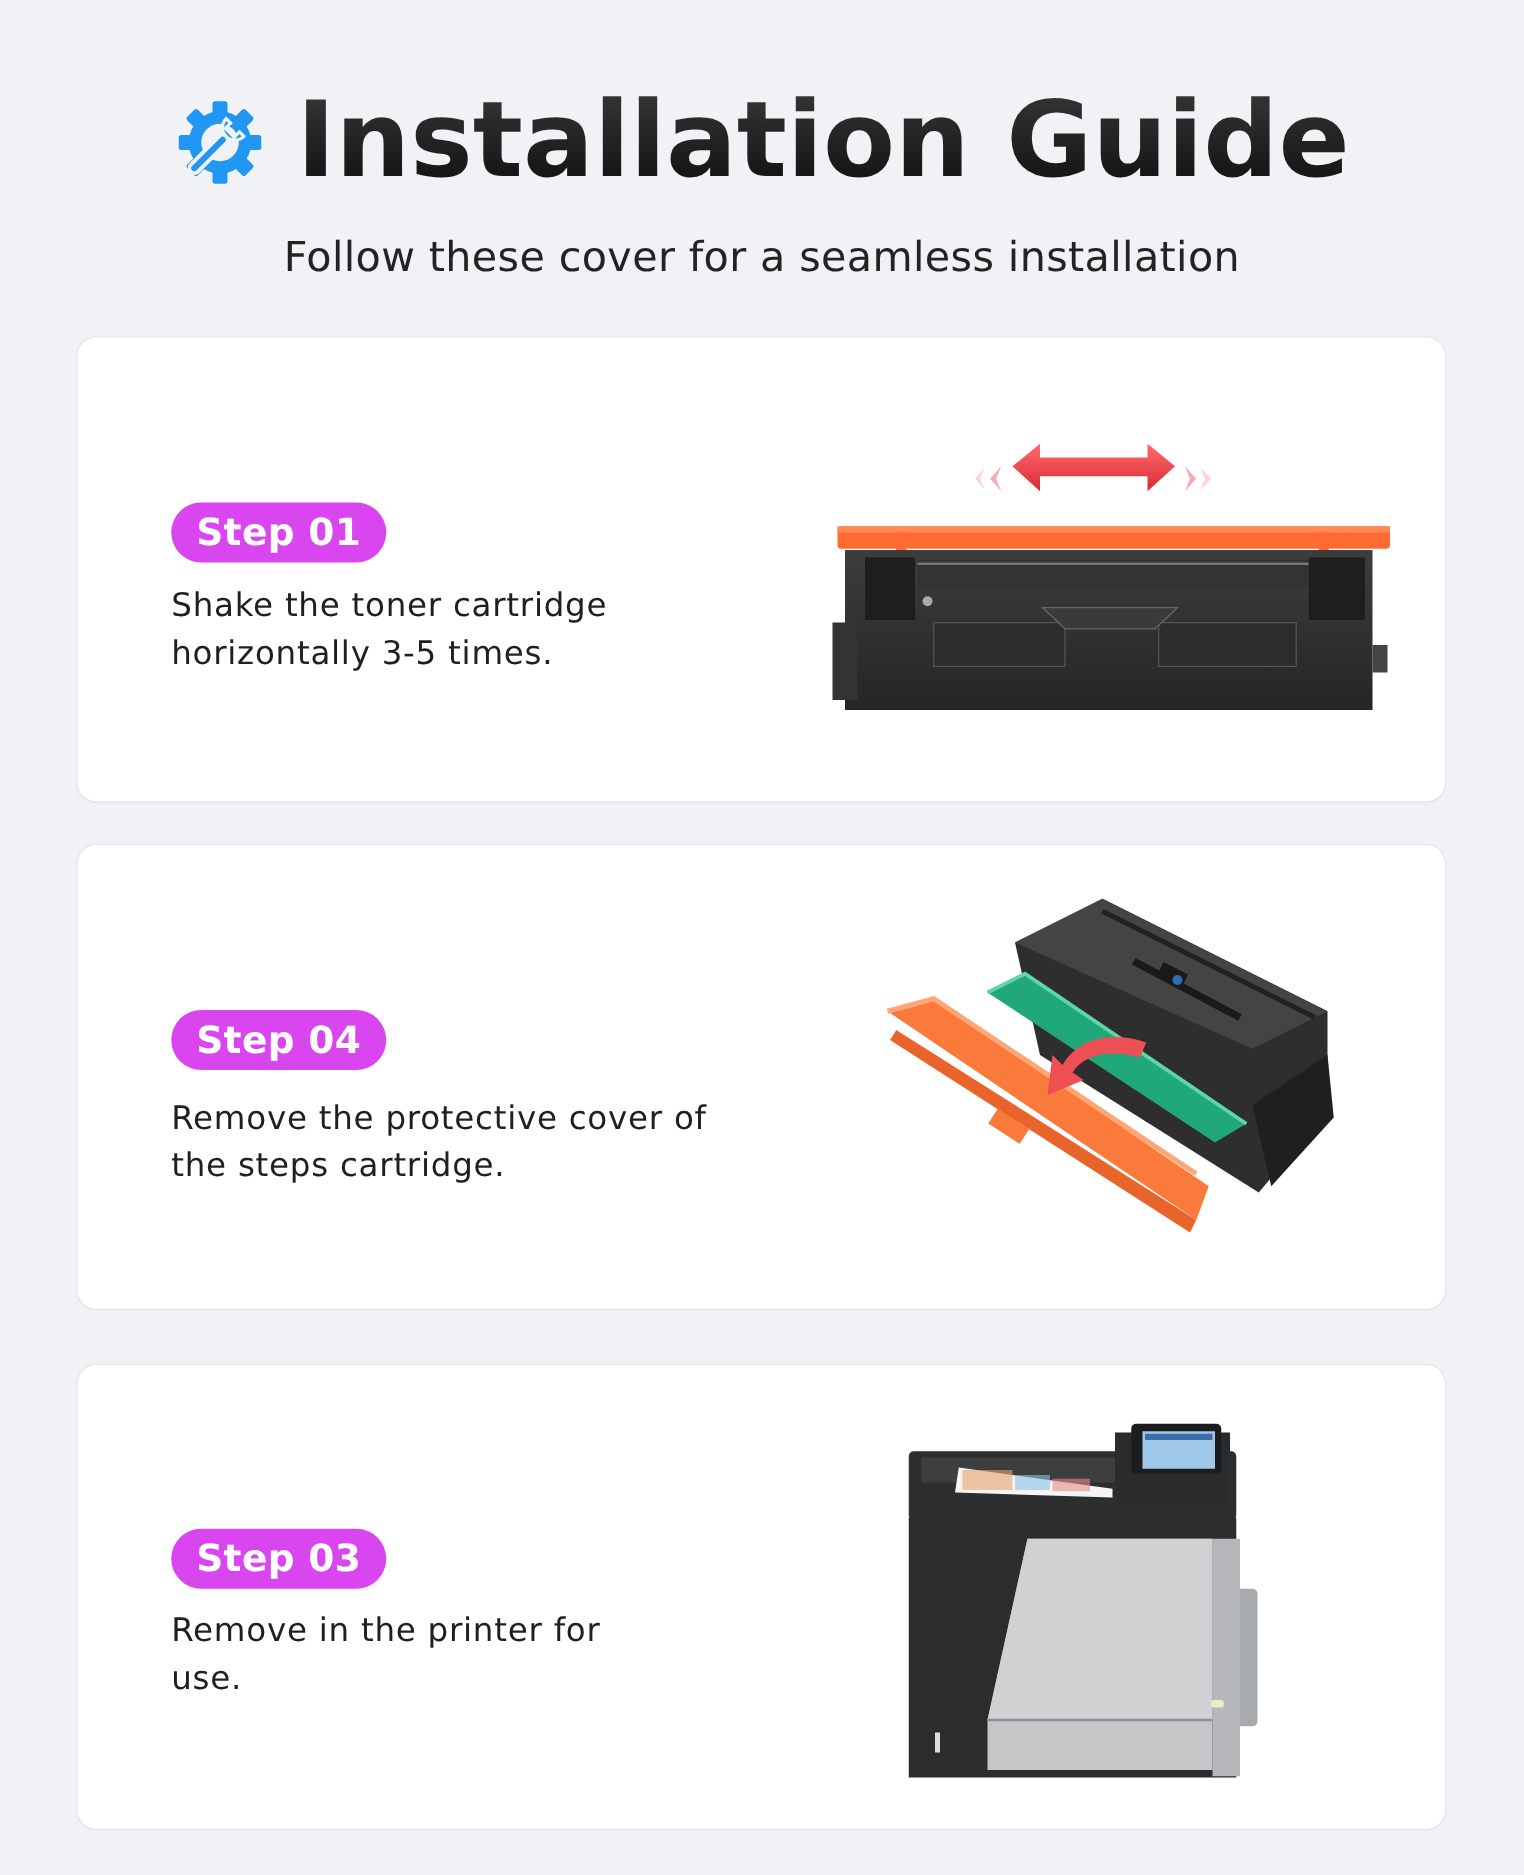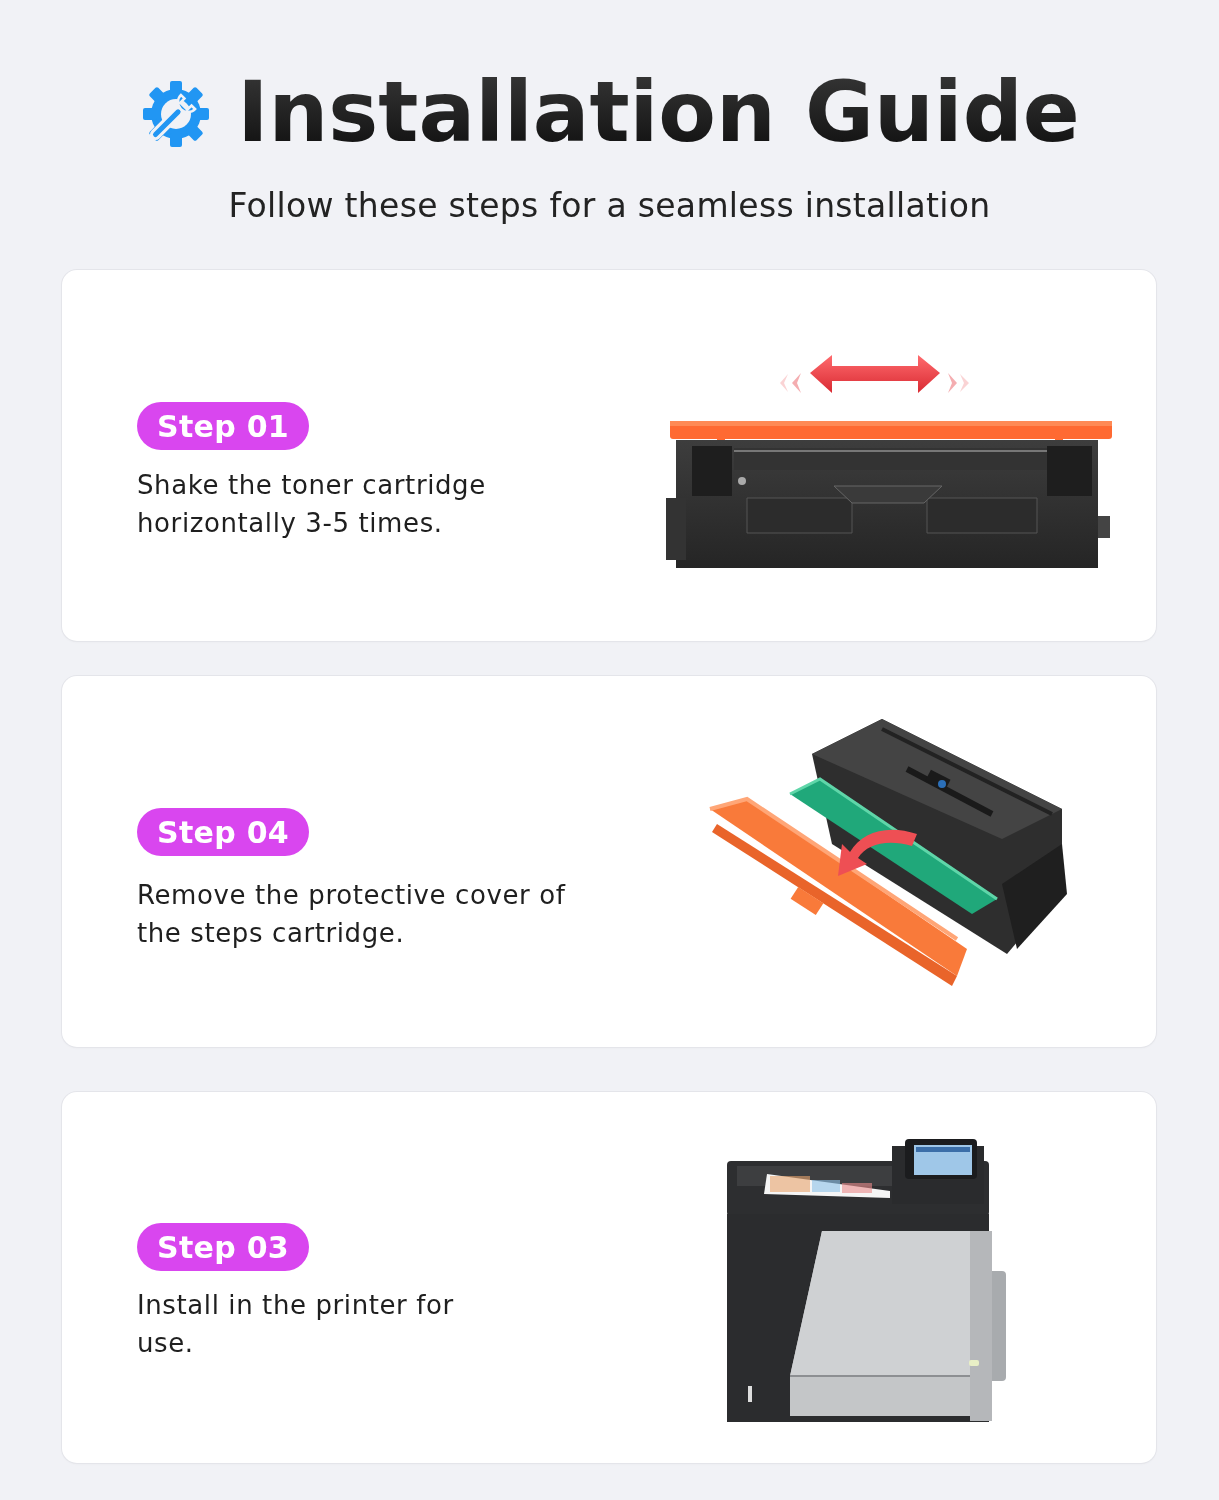--- a/index.html
+++ b/index.html
@@ -67,21 +67,21 @@
       </g>
       <circle cx="37" cy="37" r="15" fill="#f1f2f6"></circle>
       <g transform="rotate(45 37 37)">
         <rect x="33" y="30" width="8" height="40" rx="4" fill="#2196f3" stroke="#f1f2f6" stroke-width="3"></rect>
         <path d="M27 20 a10 10 0 1 0 20 0 l-5 0 l0 6 l-10 0 l0 -6 z" fill="#2196f3" stroke="#f1f2f6" stroke-width="2.5"></path>
       </g>
     </svg>
   </div>
   <div class="title">Installation Guide</div>
 </div>
-<div class="subtitle">Follow these steps for a seamless installation</div>
+<div class="subtitle">Follow these cover for a seamless installation</div>
 
 <div class="card card1">
   <div class="badge" style="top:132px;">Step 01</div>
   <div class="desc" style="top:196px;">Shake the toner cartridge horizontally 3-5 times.</div>
   <div class="illus" style="left:600px; top:78px;">
     <svg width="450" height="225" viewBox="0 0 450 225">
       <defs>
         <linearGradient id="arr" x1="0" y1="0" x2="0" y2="1">
           <stop offset="0" stop-color="#ff6b6e"></stop>
             <stop offset="1" stop-color="#d92a32"></stop>
@@ -147,21 +147,21 @@
 
       <g>
         <path d="M215 120 C185 110 160 118 148 138 L140 130 L136 162 L165 150 L156 144 C165 130 185 125 210 132 Z" fill="#ee4f54"></path>
       </g>
     </svg>
   </div>
 </div>
 
 <div class="card card3">
   <div class="badge" style="top:131px;">Step 03</div>
-  <div class="desc" style="top:194px; width:350px;">Install in the printer for use.</div>
+  <div class="desc" style="top:194px; width:350px;">Remove in the printer for use.</div>
   <div class="illus" style="left:650px; top:44px;">
     <svg width="300" height="290" viewBox="0 0 300 290">
 
       <rect x="270" y="135" width="24" height="110" rx="4" fill="#a8abae"></rect>
 
       <rect x="15" y="25" width="262" height="55" rx="4" fill="#2d2e30"></rect>
       <rect x="25" y="30" width="160" height="20" fill="#3d3e40"></rect>
 
       <path d="M55 38 L178 55 L178 62 L52 58 Z" fill="#f5f5f5"></path>
       <rect x="58" y="40" width="40" height="16" fill="#e8a46c" opacity="0.6"></rect>

